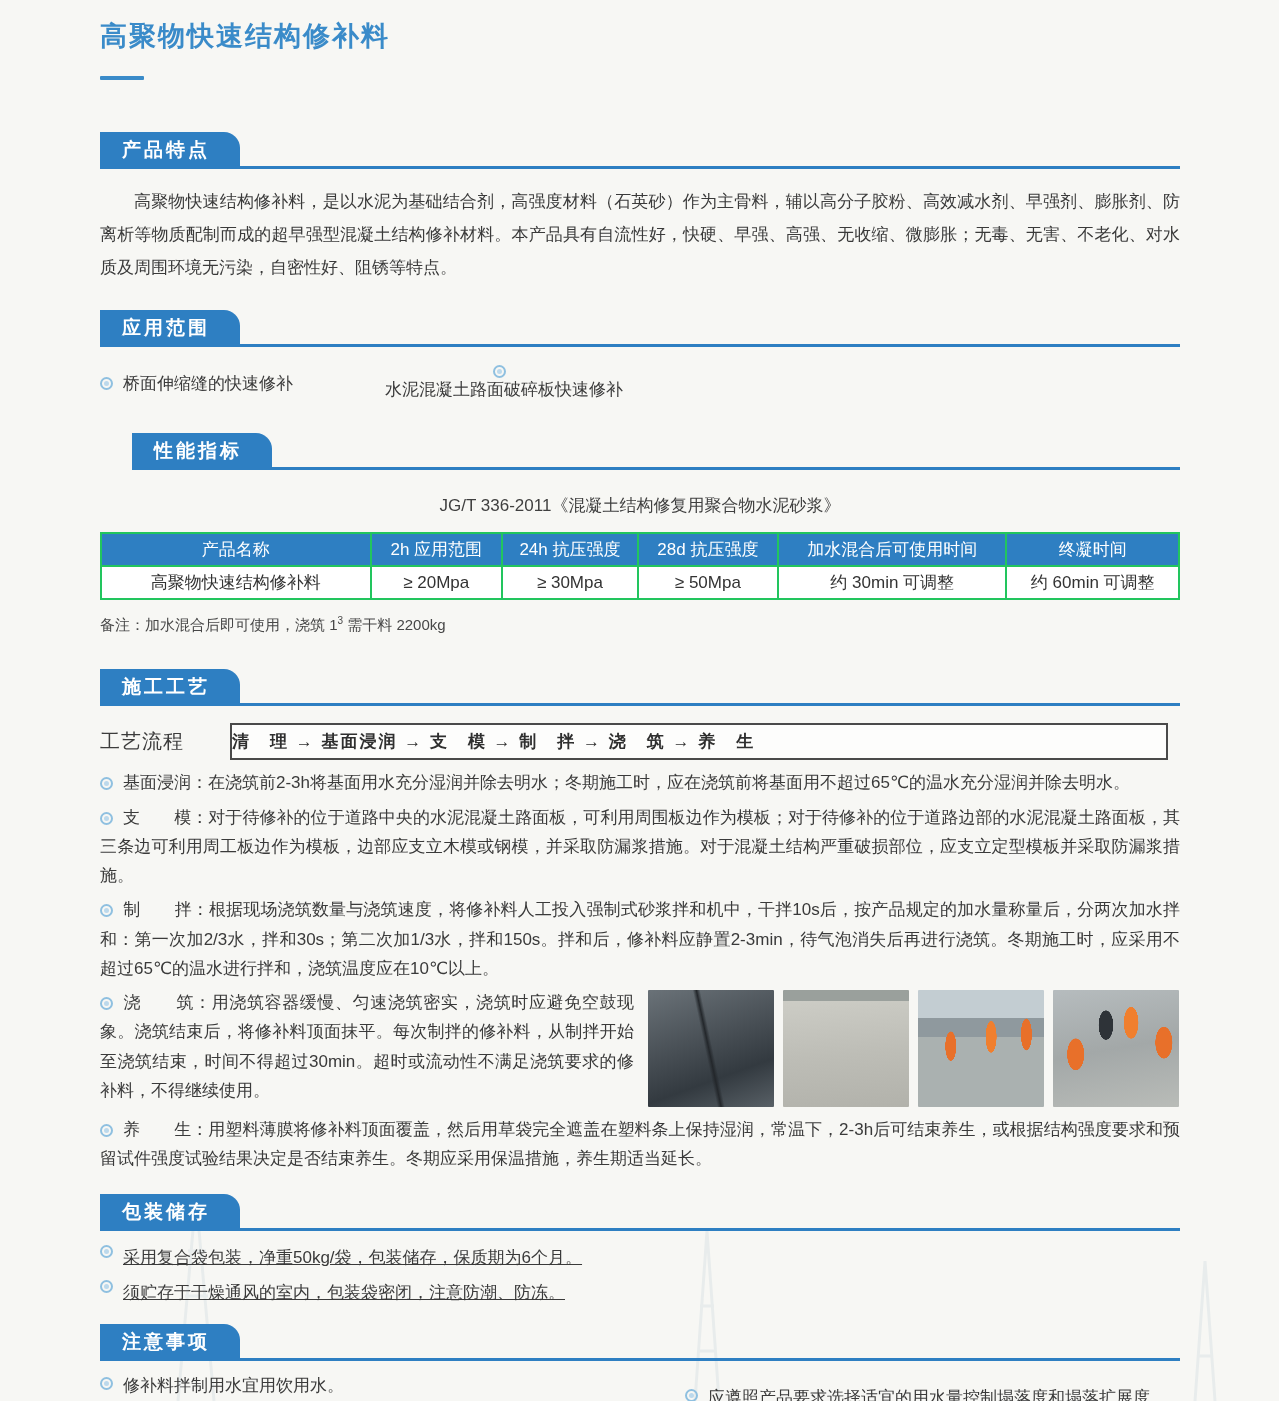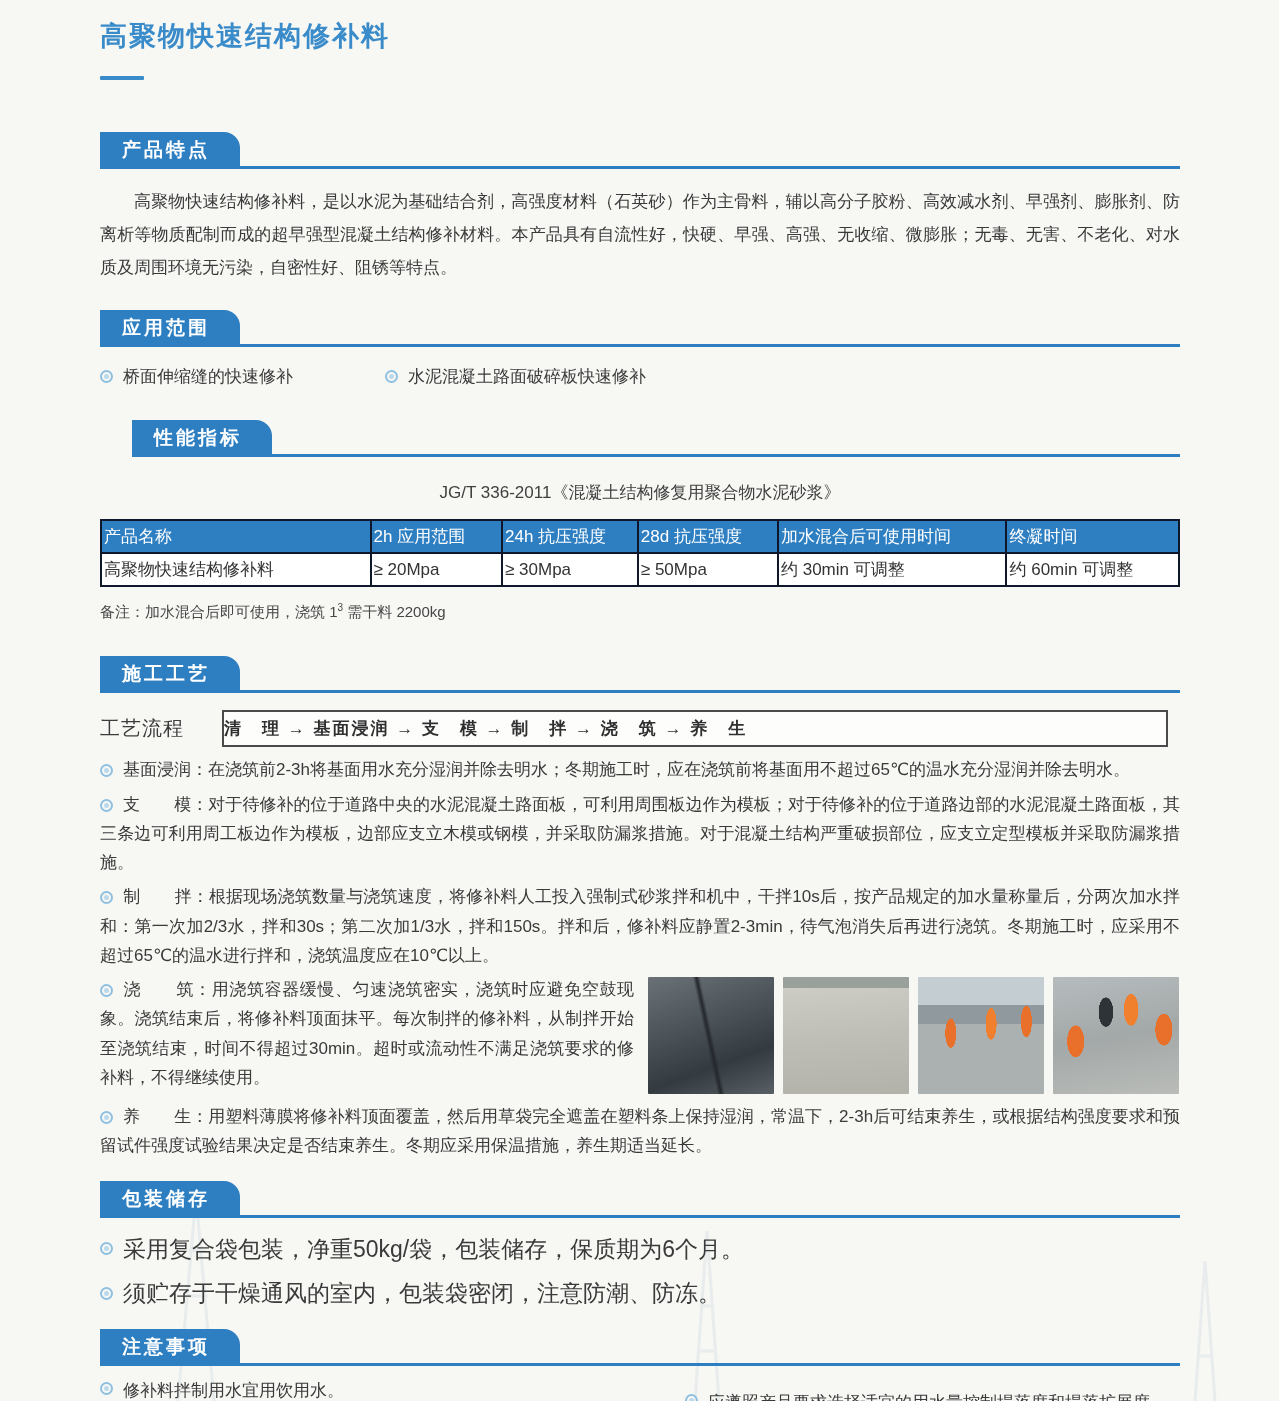--- a/index.html
+++ b/index.html
@@ -34,33 +34,33 @@
   .ring {
     display:inline-block; width:13px; height:13px; flex:0 0 13px;
     border:2px solid #8fc0e0; border-radius:50%; position:relative;
     vertical-align:-2px; margin-right:10px;
   }
   .ring i { position:absolute; inset:2px; background:#bcd9ec; border-radius:50%; }
 
   
   .apps-row { display:flex; margin-top:18px; font-size:17px; }
   .apps-row .app-item { display:flex; align-items:center; }
-  .apps-row .app-item + .app-item { margin-left:92px; }
+  .apps-row .app-item + .app-item { margin-left:92px;flex-direction:column; }
 
   
   .standard-line { text-align:center; font-size:17px; margin-top:24px; color:#3f3f3f; }
   table.perf { width:100%; border-collapse:collapse; margin-top:15px; table-layout:fixed; }
-  table.perf th, table.perf td { border:2px solid #0f172a; text-align:left; font-size:17px; padding:4px 2px; height:30px; }
+  table.perf th, table.perf td { border:2px solid #22c55e; text-align:center; font-size:17px; padding:4px 2px; height:30px; }
   table.perf th { background:#2e7fc2; color:#ffffff; font-weight:normal; }
   table.perf td { background:#ffffff; color:#333333; }
   .note-line { font-size:15px; color:#474747; margin-top:15px; }
   .note-line sup { font-size:10px; }
 
   
-  .flow-row { display:flex; align-items:center; margin-top:17px; }
+  .flow-row { display:flex; align-items:center; margin-top:17px;gap:8px; }
   .flow-label { font-size:20px; color:#3c3c3c; letter-spacing:1px; flex:0 0 auto; }
   .flow-box {
     flex:1; margin-left:38px; margin-right:12px;
     border:2px solid #4a4a4a; background:#fdfdfc;
     font-size:17px; font-weight:bold; color:#2f2f2f;
     letter-spacing:2px; padding:5px 0;
   }
   .steps { margin-top:8px; }
   .step { font-size:17px; line-height:1.72; margin:5px 0; text-align:justify; }
   .step .term { color:#3a3a3a; }
@@ -81,21 +81,21 @@
       linear-gradient(#c3cdd2 0 24%, #8f999e 24% 40%, #aab1b0 40% 100%); }
   .photo-4 { background:
       radial-gradient(ellipse 14px 26px at 18% 55%, #e8702a 60%, transparent 62%),
       radial-gradient(ellipse 12px 24px at 42% 30%, #2e3338 60%, transparent 62%),
       radial-gradient(ellipse 12px 26px at 62% 28%, #f07f2e 60%, transparent 62%),
       radial-gradient(ellipse 14px 26px at 88% 45%, #e8702a 60%, transparent 62%),
       linear-gradient(170deg,#b6bcbe 0%, #a3a8a8 50%, #b9bcb8 100%); }
 
   
   .plain-list { margin-top:14px; }
-  .plain-item { display:flex; align-items:center; font-size:23px; margin:10px 0; line-height:1.5; }
+  .plain-item { display:flex; font-size:17px; margin:10px 0; line-height:1.5;text-decoration:underline; }
 
   .notices-wrap { position:relative; margin-top:12px; }
   .notice-col-right { position:absolute; left:585px; top:0; }
   .notice-item { display:flex; align-items:flex-start; font-size:17px; margin:12px 0; line-height:1.55; }
   .notice-item .ring { margin-top:4px; }
 
   
   .watermark { position:absolute; left:0; bottom:0; width:1279px; height:300px; z-index:1; opacity:.16; }
 
   .spacer-features { margin-top:52px; }

